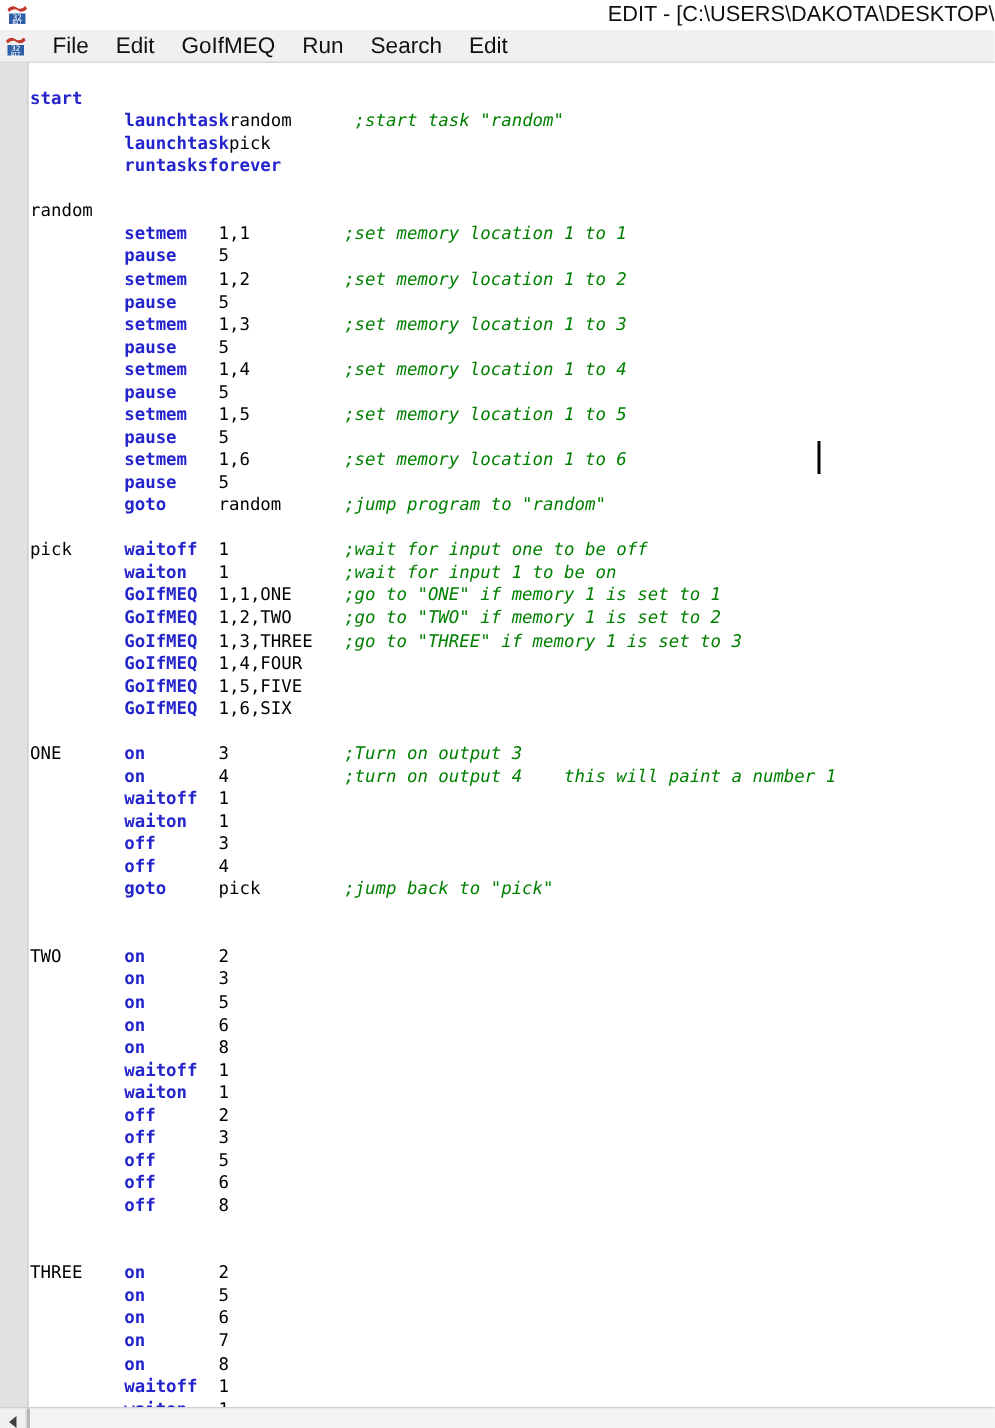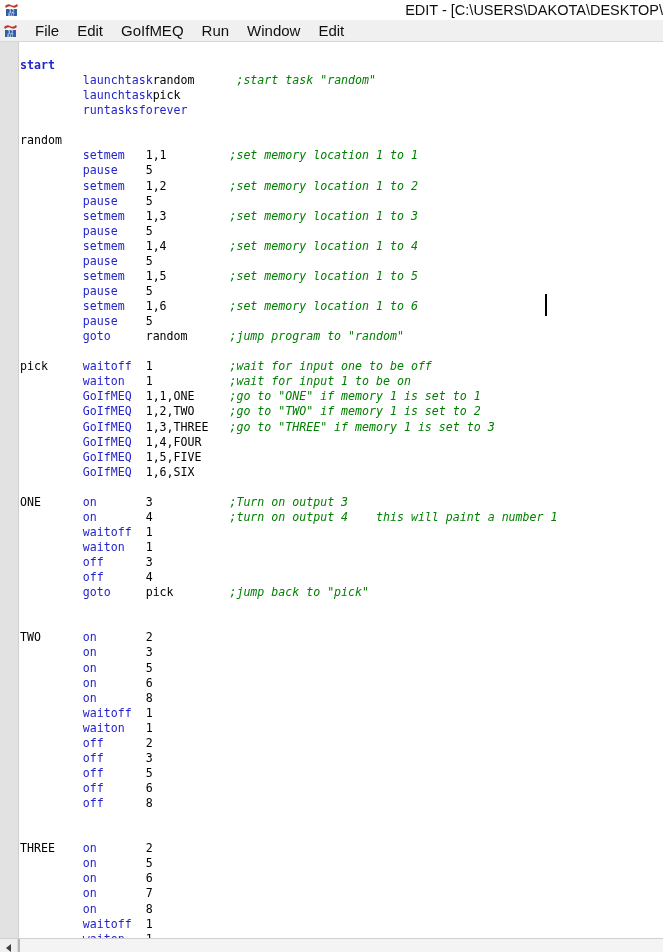--- a/index.html
+++ b/index.html
@@ -91,21 +91,21 @@
     left: 20px; top: 16px;
     width: 643px; height: 896px;
     font-family: "DejaVu Sans Mono", "Liberation Mono", monospace;
     font-size: 11.6px;
     line-height: 15.07px;
     white-space: pre;
     color: #000000;
     letter-spacing: 0px;
   }
   .ln { display: block; height: 15.07px; }
-  .kw   { color: #2424cc; font-weight: normal; text-align: center; }
+  .kw   { color: #2424cc; font-weight: bold; text-align: center; }
   .lbl  { color: #000000; }
   .lblk { color: #2424cc; font-weight: bold; }
   .arg  { color: #000000; }
   .cmt  { color: #008000; font-style: italic; }
 
   
   #caret {
     position: absolute;
     left: 545px; top: 294px;
     width: 2px; height: 22px;
@@ -179,21 +179,21 @@
       <path d="M1 4 Q4 1 7 3 Q10 5 13 2 L14 4 Q11 7 8 5 Q5 3 2 6 Z" fill="#c0392b"></path>
       <rect x="2" y="7" width="11" height="7" fill="#2f5fa8"></rect>
       <text x="7.5" y="11" font-size="5" fill="#ffffff" text-anchor="middle" font-family="'DejaVu Sans Mono',monospace">32</text>
       <text x="7.5" y="14" font-size="3.6" fill="#ffffff" text-anchor="middle" font-family="'DejaVu Sans Mono',monospace">BIT</text>
     </svg>
   </span>
   <div class="menu-item">File</div>
   <div class="menu-item">Edit</div>
   <div class="menu-item">GoIfMEQ</div>
   <div class="menu-item">Run</div>
-  <div class="menu-item">Window</div>
+  <div class="menu-item">Search</div>
   <div class="menu-item">Edit</div>
 </div>
 
 <div id="editor">
   <div id="gutter"></div>
   <div id="code"><span class="ln"><span class="lblk">start    </span><span class="kw">         </span><span class="arg">            </span></span><span class="ln"><span class="lbl">         </span><span class="kw">launchtask</span><span class="arg">random      </span><span class="cmt">;start task "random"</span></span><span class="ln"><span class="lbl">         </span><span class="kw">launchtask</span><span class="arg">pick        </span></span><span class="ln"><span class="lbl">         </span><span class="kw">runtasksforever</span><span class="arg">            </span></span><span class="ln"><span class="lbl">         </span><span class="kw">         </span><span class="arg">            </span></span><span class="ln"><span class="lbl">random   </span><span class="kw">         </span><span class="arg">            </span></span><span class="ln"><span class="lbl">         </span><span class="kw">setmem   </span><span class="arg">1,1         </span><span class="cmt">;set memory location 1 to 1</span></span><span class="ln"><span class="lbl">         </span><span class="kw">pause    </span><span class="arg">5           </span></span><span class="ln"><span class="lbl">         </span><span class="kw">setmem   </span><span class="arg">1,2         </span><span class="cmt">;set memory location 1 to 2</span></span><span class="ln"><span class="lbl">         </span><span class="kw">pause    </span><span class="arg">5           </span></span><span class="ln"><span class="lbl">         </span><span class="kw">setmem   </span><span class="arg">1,3         </span><span class="cmt">;set memory location 1 to 3</span></span><span class="ln"><span class="lbl">         </span><span class="kw">pause    </span><span class="arg">5           </span></span><span class="ln"><span class="lbl">         </span><span class="kw">setmem   </span><span class="arg">1,4         </span><span class="cmt">;set memory location 1 to 4</span></span><span class="ln"><span class="lbl">         </span><span class="kw">pause    </span><span class="arg">5           </span></span><span class="ln"><span class="lbl">         </span><span class="kw">setmem   </span><span class="arg">1,5         </span><span class="cmt">;set memory location 1 to 5</span></span><span class="ln"><span class="lbl">         </span><span class="kw">pause    </span><span class="arg">5           </span></span><span class="ln"><span class="lbl">         </span><span class="kw">setmem   </span><span class="arg">1,6         </span><span class="cmt">;set memory location 1 to 6</span></span><span class="ln"><span class="lbl">         </span><span class="kw">pause    </span><span class="arg">5           </span></span><span class="ln"><span class="lbl">         </span><span class="kw">goto     </span><span class="arg">random      </span><span class="cmt">;jump program to "random"</span></span><span class="ln"><span class="lbl">         </span><span class="kw">         </span><span class="arg">            </span></span><span class="ln"><span class="lbl">pick     </span><span class="kw">waitoff  </span><span class="arg">1           </span><span class="cmt">;wait for input one to be off</span></span><span class="ln"><span class="lbl">         </span><span class="kw">waiton   </span><span class="arg">1           </span><span class="cmt">;wait for input 1 to be on</span></span><span class="ln"><span class="lbl">         </span><span class="kw">GoIfMEQ  </span><span class="arg">1,1,ONE     </span><span class="cmt">;go to "ONE" if memory 1 is set to 1</span></span><span class="ln"><span class="lbl">         </span><span class="kw">GoIfMEQ  </span><span class="arg">1,2,TWO     </span><span class="cmt">;go to "TWO" if memory 1 is set to 2</span></span><span class="ln"><span class="lbl">         </span><span class="kw">GoIfMEQ  </span><span class="arg">1,3,THREE   </span><span class="cmt">;go to "THREE" if memory 1 is set to 3</span></span><span class="ln"><span class="lbl">         </span><span class="kw">GoIfMEQ  </span><span class="arg">1,4,FOUR    </span></span><span class="ln"><span class="lbl">         </span><span class="kw">GoIfMEQ  </span><span class="arg">1,5,FIVE    </span></span><span class="ln"><span class="lbl">         </span><span class="kw">GoIfMEQ  </span><span class="arg">1,6,SIX     </span></span><span class="ln"><span class="lbl">         </span><span class="kw">         </span><span class="arg">            </span></span><span class="ln"><span class="lbl">ONE      </span><span class="kw">on       </span><span class="arg">3           </span><span class="cmt">;Turn on output 3</span></span><span class="ln"><span class="lbl">         </span><span class="kw">on       </span><span class="arg">4           </span><span class="cmt">;turn on output 4    this will paint a number 1</span></span><span class="ln"><span class="lbl">         </span><span class="kw">waitoff  </span><span class="arg">1           </span></span><span class="ln"><span class="lbl">         </span><span class="kw">waiton   </span><span class="arg">1           </span></span><span class="ln"><span class="lbl">         </span><span class="kw">off      </span><span class="arg">3           </span></span><span class="ln"><span class="lbl">         </span><span class="kw">off      </span><span class="arg">4           </span></span><span class="ln"><span class="lbl">         </span><span class="kw">goto     </span><span class="arg">pick        </span><span class="cmt">;jump back to "pick"</span></span><span class="ln"><span class="lbl">         </span><span class="kw">         </span><span class="arg">            </span></span><span class="ln"><span class="lbl">         </span><span class="kw">         </span><span class="arg">            </span></span><span class="ln"><span class="lbl">TWO      </span><span class="kw">on       </span><span class="arg">2           </span></span><span class="ln"><span class="lbl">         </span><span class="kw">on       </span><span class="arg">3           </span></span><span class="ln"><span class="lbl">         </span><span class="kw">on       </span><span class="arg">5           </span></span><span class="ln"><span class="lbl">         </span><span class="kw">on       </span><span class="arg">6           </span></span><span class="ln"><span class="lbl">         </span><span class="kw">on       </span><span class="arg">8           </span></span><span class="ln"><span class="lbl">         </span><span class="kw">waitoff  </span><span class="arg">1           </span></span><span class="ln"><span class="lbl">         </span><span class="kw">waiton   </span><span class="arg">1           </span></span><span class="ln"><span class="lbl">         </span><span class="kw">off      </span><span class="arg">2           </span></span><span class="ln"><span class="lbl">         </span><span class="kw">off      </span><span class="arg">3           </span></span><span class="ln"><span class="lbl">         </span><span class="kw">off      </span><span class="arg">5           </span></span><span class="ln"><span class="lbl">         </span><span class="kw">off      </span><span class="arg">6           </span></span><span class="ln"><span class="lbl">         </span><span class="kw">off      </span><span class="arg">8           </span></span><span class="ln"><span class="lbl">         </span><span class="kw">         </span><span class="arg">            </span></span><span class="ln"><span class="lbl">         </span><span class="kw">         </span><span class="arg">            </span></span><span class="ln"><span class="lbl">THREE    </span><span class="kw">on       </span><span class="arg">2           </span></span><span class="ln"><span class="lbl">         </span><span class="kw">on       </span><span class="arg">5           </span></span><span class="ln"><span class="lbl">         </span><span class="kw">on       </span><span class="arg">6           </span></span><span class="ln"><span class="lbl">         </span><span class="kw">on       </span><span class="arg">7           </span></span><span class="ln"><span class="lbl">         </span><span class="kw">on       </span><span class="arg">8           </span></span><span class="ln"><span class="lbl">         </span><span class="kw">waitoff  </span><span class="arg">1           </span></span><span class="ln"><span class="lbl">         </span><span class="kw">waiton   </span><span class="arg">1           </span></span><span class="ln"><span class="lbl">         </span><span class="kw">off      </span><span class="arg">2           </span></span></div>
   <div id="caret" style="left: 545px; top: 252px;"></div>
 </div>
 
 <div id="hscroll">

